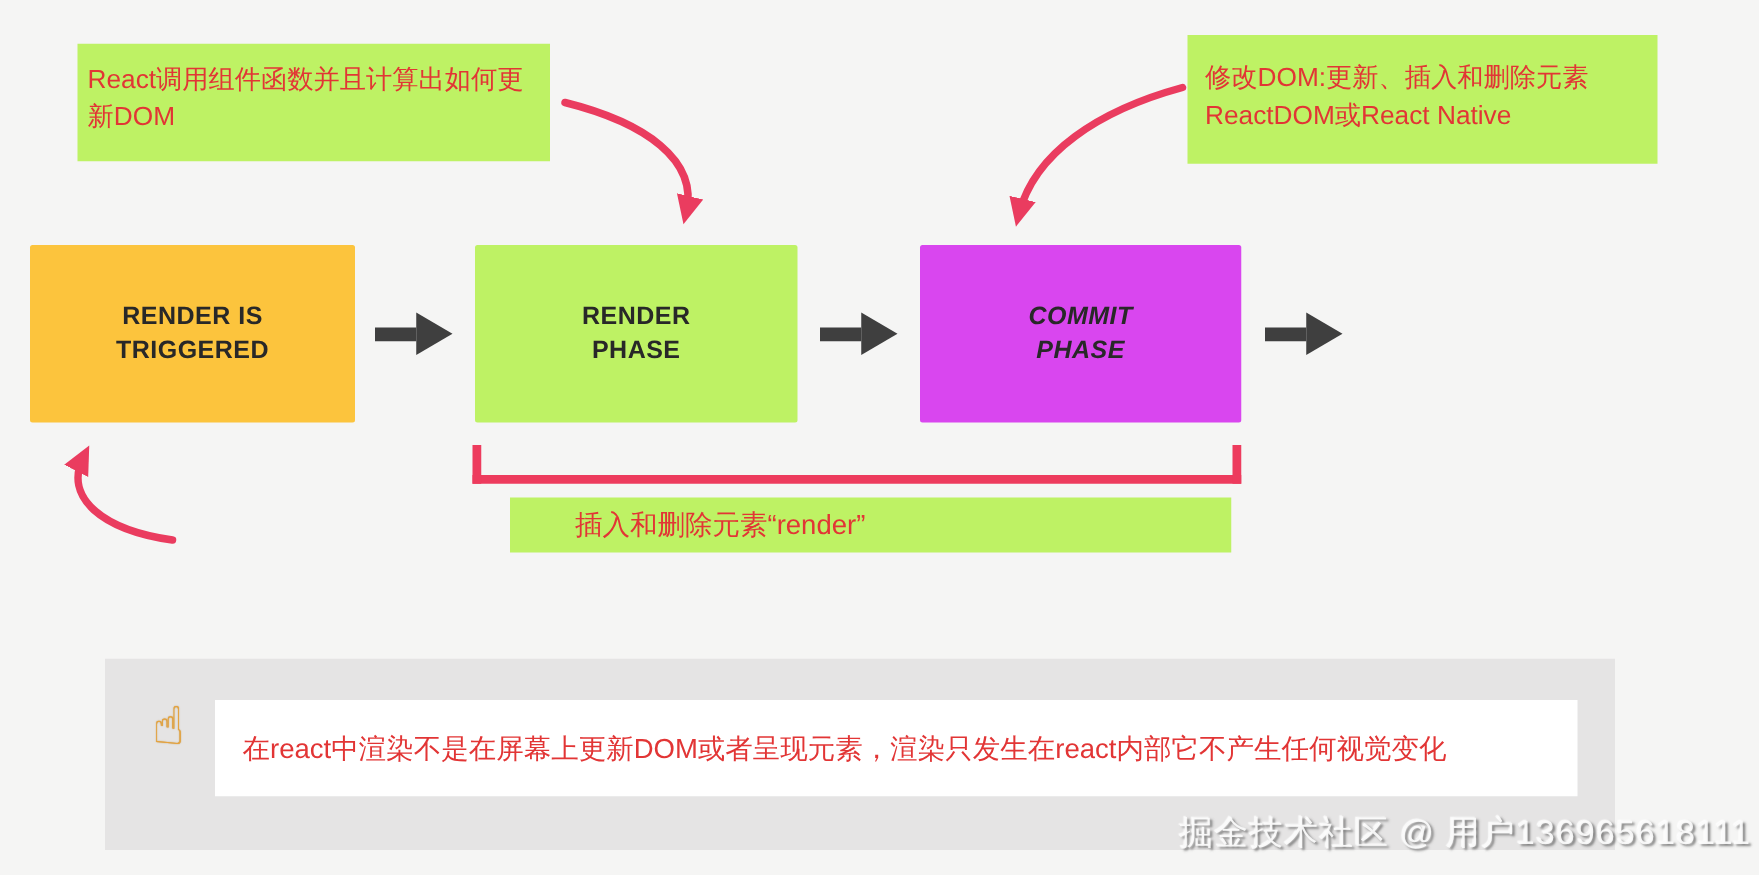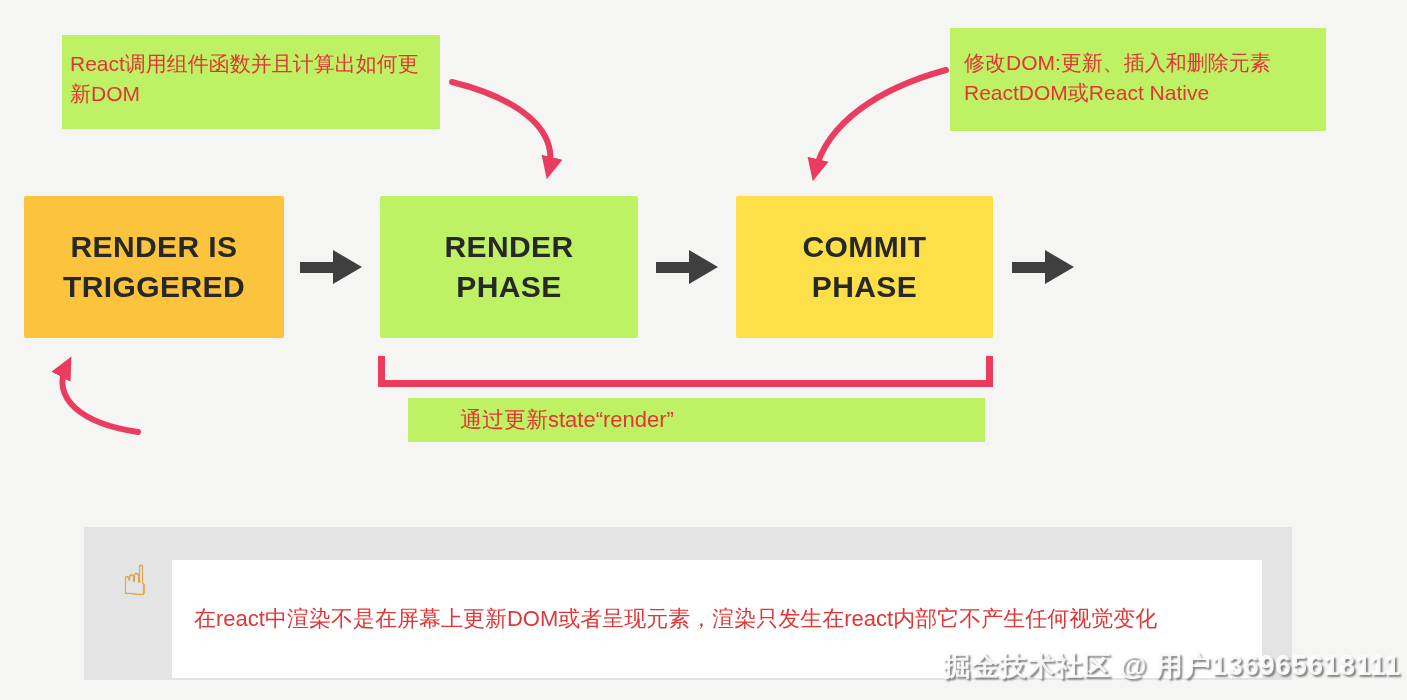--- a/index.html
+++ b/index.html
@@ -31,21 +31,21 @@
   .step {
     position: absolute;
     top: 196px;
     height: 142px;
     display: flex;
     align-items: center;
     justify-content: center;
     text-align: center;
     color: #282828;
     font-weight: 700;
-    font-size: 30px;
+    font-size: 20px;
     line-height: 1.35;
     letter-spacing: 0.4px;
     white-space: pre-line;
     border-radius: 2px;
   }
   .step1 { left: 24px;   width: 260px; }
   .step2 { left: 380px;  width: 258px; }
   .step3 { left: 736px;  width: 257px; }
   .step4 { left: 1093px; width: 257px; }
 
@@ -81,34 +81,34 @@
   .finger {
     position: absolute;
     left: 122px; top: 556px;
     font-size: 42px;
     color: #e8a33d;
     text-shadow: 0 0 1px #b97f14;
   }
   .note-body {
     position: absolute;
     left: 172px; top: 560px;
-    width: 1090px; height: 118px;
+    width: 1090px; height: 77px;
     background: #ffffff;
     color: #e23535;
     font-size: 22px;
     display: flex; align-items: center;
     padding-left: 22px;
   }
 
   
   .watermark {
     position: absolute;
     right: 6px; top: 648px;
     font-size: 27px;
-    font-weight: 700;
+    font-weight: 400;
     color: rgba(252,252,252,0.92);
     text-shadow: 2px 2px 2px rgba(90,90,90,0.75), -1px -1px 1px rgba(255,255,255,0.9);
     letter-spacing: 1px;
     white-space: nowrap;
   }
 </style>
 </head>
 <body>
 
 <div class="canvas">
@@ -130,39 +130,39 @@
 
   <div class="note-card card-top-right">
     <div>修改DOM:更新、插入和删除元素</div>
     <div>ReactDOM或React Native</div>
   </div>
 
   <div class="step step1" style="background-color: rgb(252, 196, 61);">RENDER IS
 TRIGGERED</div>
   <div class="step step2" style="background-color: #bef264;">RENDER
 PHASE</div>
-  <div class="step step3" style="background-color: #fde047;">COMMIT
+  <div class="step step3" style="background-color: #d946ef; font-style: italic;">COMMIT
 PHASE</div>
 
   <div class="flow-arrow fa1">
     <div class="bar"></div>
     <div class="head"></div>
   </div>
   <div class="flow-arrow fa2">
     <div class="bar"></div>
     <div class="head"></div>
   </div>
   <div class="flow-arrow fa3">
     <div class="bar"></div>
     <div class="head"></div>
   </div>
 
   <div class="bracket"></div>
   <div class="note-card card-bracket-label">
-    <span>通过更新state“render”</span>
+    <span>插入和删除元素“render”</span>
   </div>
 
 
   <div class="note-strip"></div>
   <div class="finger">☝</div>
   <div class="note-body">
     <span>在react中渲染不是在屏幕上更新DOM或者呈现元素，渲染只发生在react内部它不产生任何视觉变化</span>
   </div>
 
   <div class="watermark">掘金技术社区 @ 用户136965618111</div>

